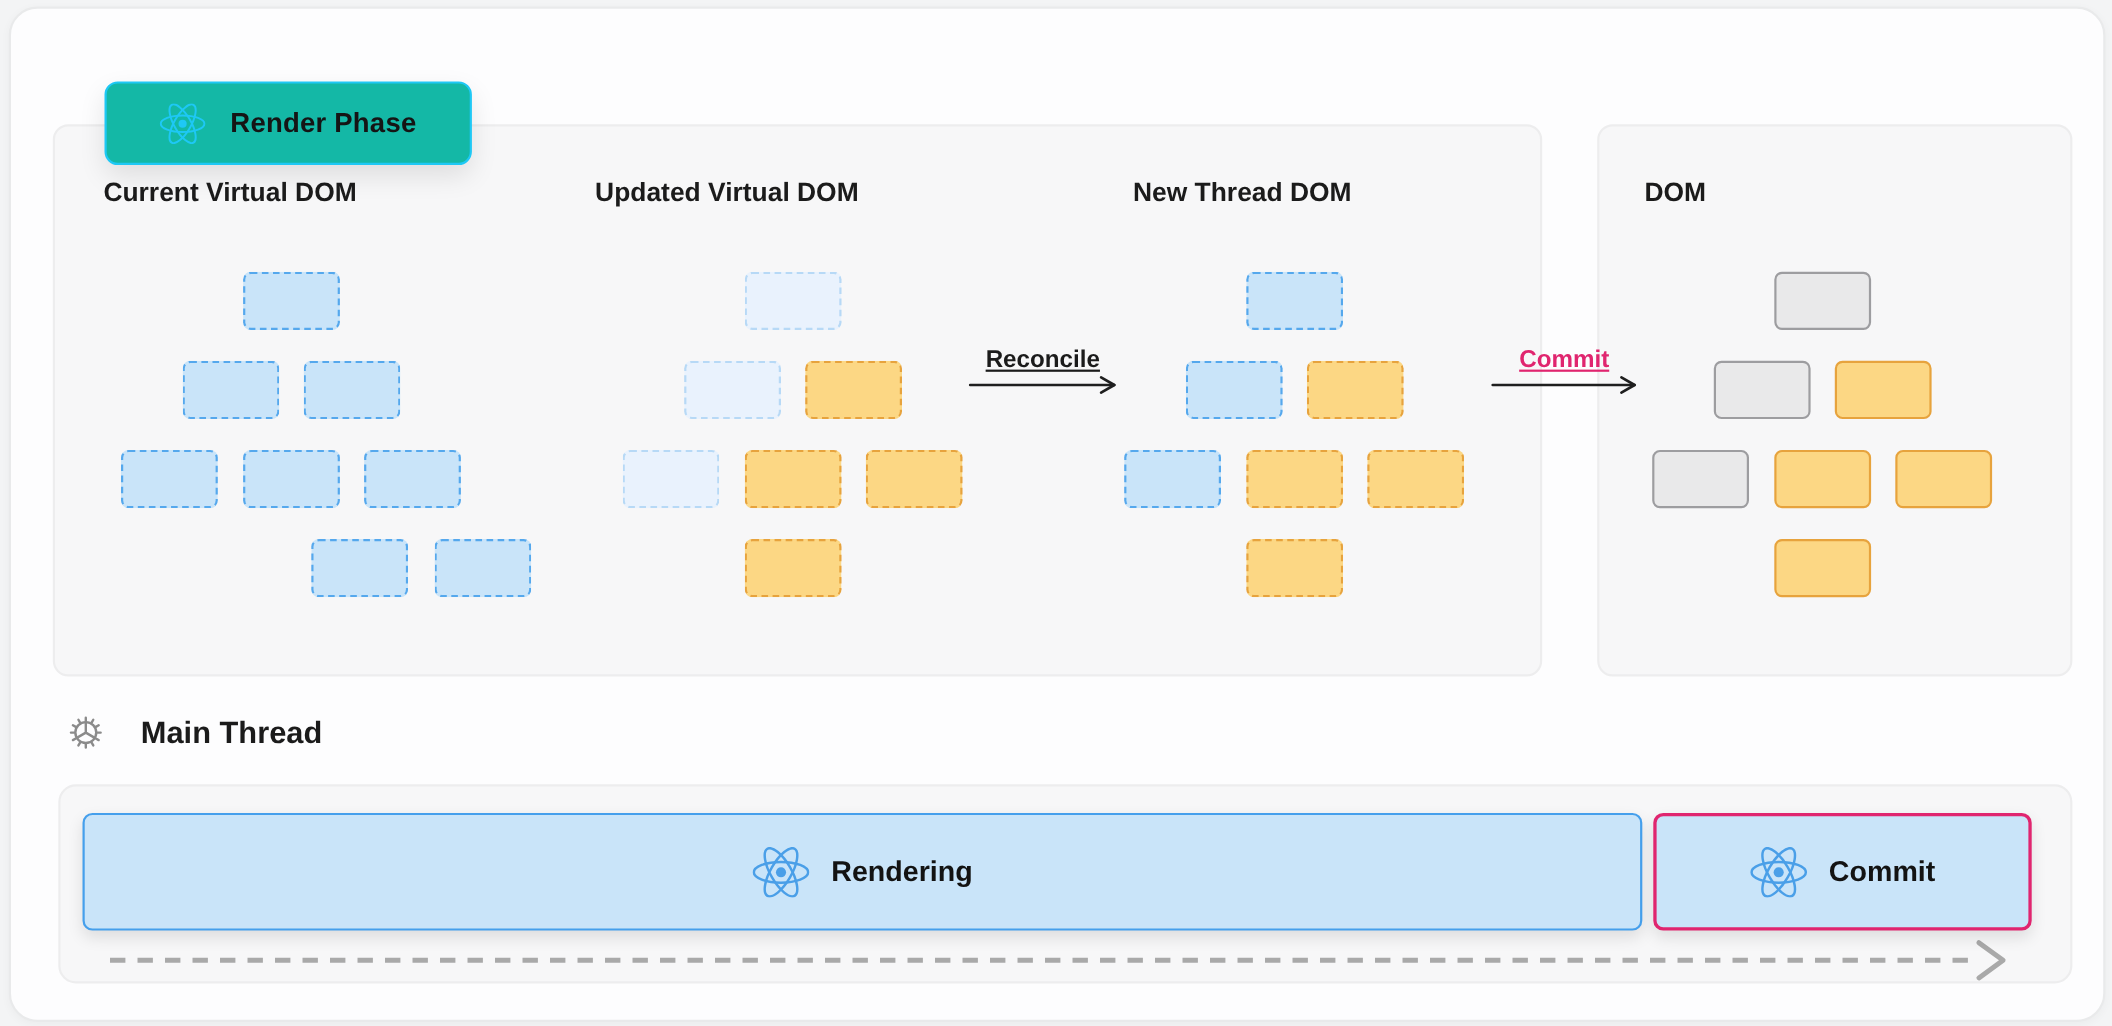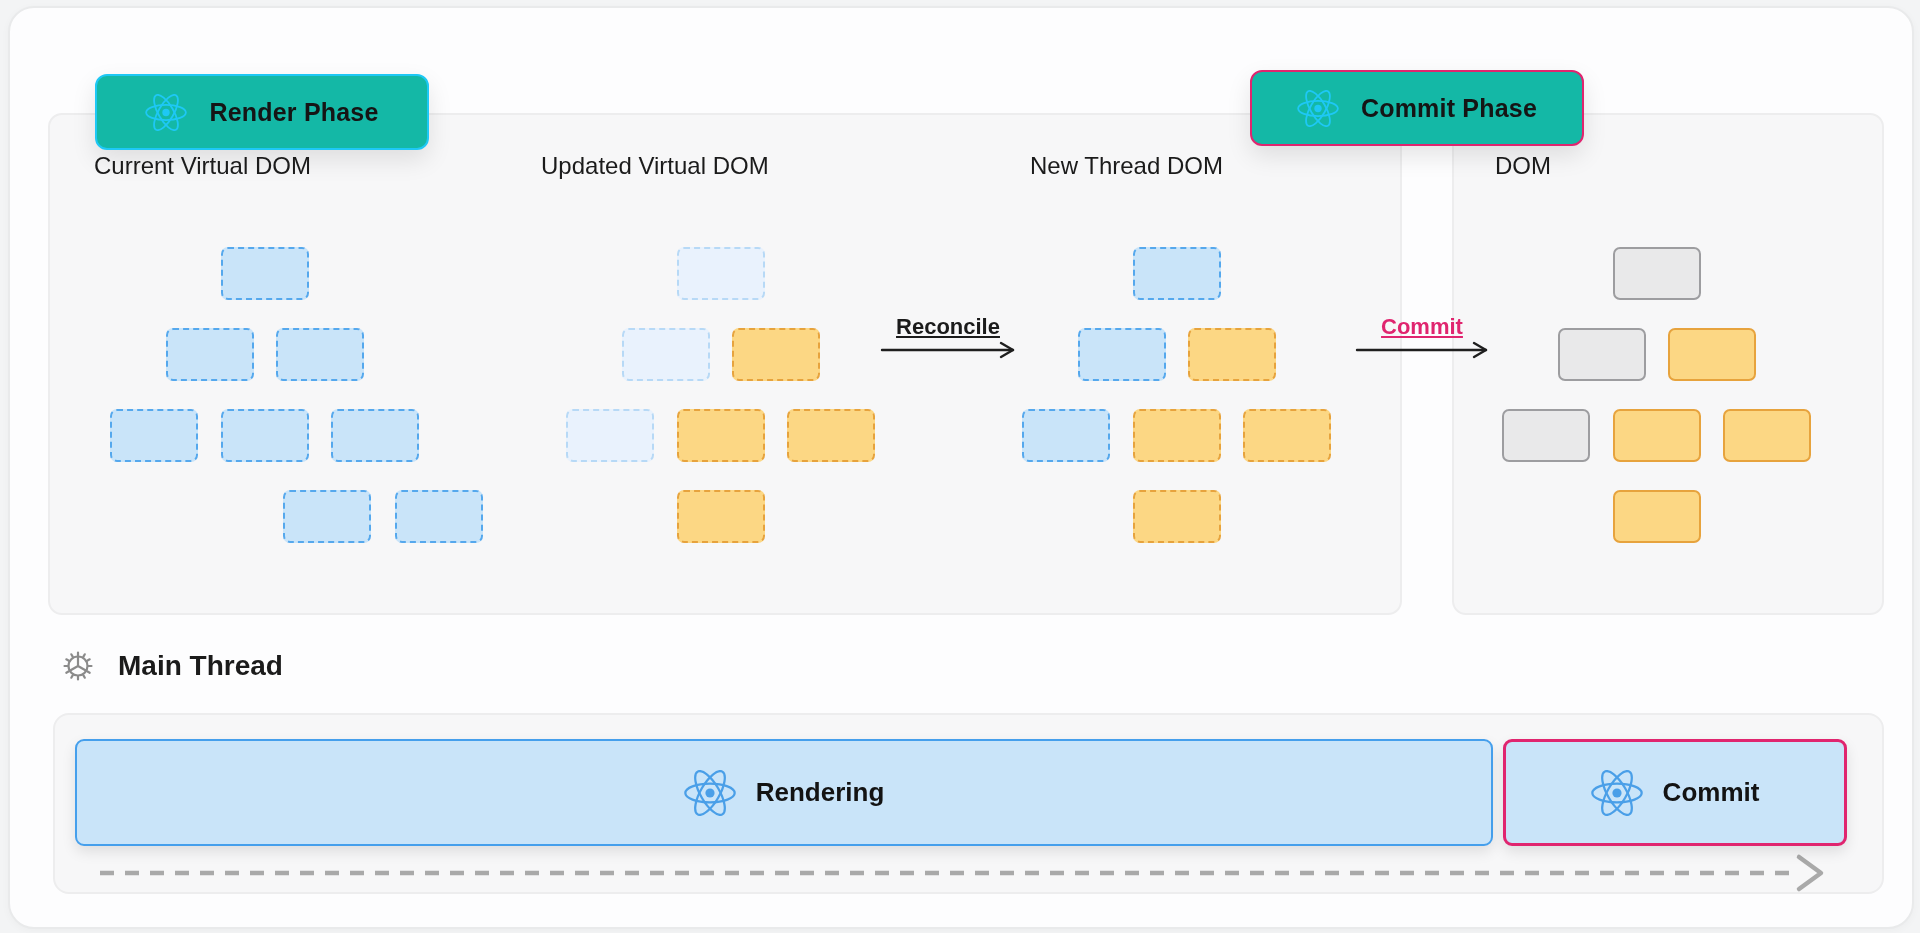--- a/index.html
+++ b/index.html
@@ -10,33 +10,33 @@
     box-shadow:0 2px 8px rgba(0,0,0,.03);}
   .panel{position:absolute;background:#f7f7f8;border:2px solid #ededee;border-radius:14px;}
   .panel-render{left:48px;top:113px;width:1350px;height:498px;}
   .panel-dom{left:1452px;top:113px;width:428px;height:498px;}
   .badge{position:absolute;height:72px;background:#14b8a6;border-radius:12px;
     display:flex;align-items:center;justify-content:center;gap:22px;
     box-shadow:0 10px 24px rgba(0,0,0,.10);}
   .badge-render{left:95px;top:74px;width:330px;border:2.5px solid var(--cyan,#1ec8f5);}
   .badge-commit{left:1250px;top:70px;width:330px;border:2.5px solid var(--pink,#e0256f);}
   .badge-label{font-size:25px;font-weight:700;color:#151515;letter-spacing:.2px;}
-  .tree-title{position:absolute;top:152px;font-size:24px;font-weight:400;color:#1b1b1b;}
+  .tree-title{position:absolute;top:162px;font-size:24px;font-weight:700;color:#1b1b1b;}
   .tree{position:absolute;top:247px;width:420px;height:300px;}
   .node{position:absolute;width:88px;height:53px;border-radius:7px;box-sizing:border-box;}
   .node-blue{background:var(--node-blue-fill,#c9e4f9);border:2px dashed var(--node-blue-border,#55a8ed);}
   .node-faded{background:var(--node-faded-fill,#e9f2fd);border:2px dashed var(--node-faded-border,#b7d9f6);}
   .node-orange{background:var(--node-orange-fill,#fcd784);border:2px dashed var(--node-orange-border,#e7a33d);}
   .node-gray{background:var(--node-gray-fill,#e9e9ea);border:2px solid var(--node-gray-border,#9d9da0);}
   .node-orange-solid{background:var(--node-orange-fill,#fcd784);border:2px solid var(--node-orange-border,#e7a33d);}
   .arrow-label{position:absolute;top:314px;width:220px;text-align:center;
     font-size:22px;font-weight:700;color:#1b1b1b;text-decoration:underline;}
   .arrow-label-reconcile{left:838px;}
   .arrow-label-commit{left:1312px;color:var(--pink,#e0256f);}
-  .main-thread{position:absolute;left:62px;top:650px;display:flex;align-items:center;gap:24px;}
+  .main-thread{position:absolute;left:62px;top:650px;display:flex;align-items:center;gap:34px;}
   .main-thread-label{font-size:28px;font-weight:700;color:#1b1b1b;}
   .panel-timeline{left:53px;top:713px;width:1827px;height:177px;border-radius:16px;}
   .bar{position:absolute;top:739px;height:107px;border-radius:9px;box-sizing:border-box;
     background:var(--bar-fill,#c9e4f9);display:flex;align-items:center;justify-content:center;gap:20px;
     box-shadow:0 6px 14px rgba(0,0,0,.10);}
   .bar-rendering{left:75px;width:1418px;border:2.5px solid var(--bar-blue-border,#459fec);}
   .bar-commit{left:1503px;width:344px;border:3px solid var(--pink,#e0256f);}
   .bar-label{font-size:26px;font-weight:700;color:#131313;}
   .icon{display:inline-flex;align-items:center;justify-content:center;line-height:0;}
   .icon svg{display:block;}
@@ -75,33 +75,20 @@
         <svg width="42" height="37" viewBox="-11.5 -10.25 23 20.5">
           <circle r="2.05" fill="currentColor"></circle>
           <g stroke="currentColor" fill="none" stroke-width="1">
             <ellipse rx="11" ry="4.2"></ellipse>
             <ellipse rx="11" ry="4.2" transform="rotate(60)"></ellipse>
             <ellipse rx="11" ry="4.2" transform="rotate(120)"></ellipse>
           </g>
         </svg>
       </span>
     <span class="badge-label">Render Phase</span>
-  </div>
-  <div class="badge badge-commit">
-    <span class="icon react-cyan">
-        <svg width="42" height="37" viewBox="-11.5 -10.25 23 20.5">
-          <circle r="2.05" fill="currentColor"></circle>
-          <g stroke="currentColor" fill="none" stroke-width="1">
-            <ellipse rx="11" ry="4.2"></ellipse>
-            <ellipse rx="11" ry="4.2" transform="rotate(60)"></ellipse>
-            <ellipse rx="11" ry="4.2" transform="rotate(120)"></ellipse>
-          </g>
-        </svg>
-      </span>
-    <span class="badge-label">Commit Phase</span>
   </div>
 
   <div class="tree-title" style="left:94px">Current Virtual DOM</div>
   <div class="tree-title" style="left:541px">Updated Virtual DOM</div>
   <div class="tree-title" style="left:1030px">New Thread DOM</div>
   <div class="tree-title" style="left:1495px">DOM</div>
 
   <div class="tree" style="left:55px">
       <div class="node node-blue" style="left: 166px; top: 0px;"></div>
       <div class="node node-blue" style="left: 111px; top: 81px;"></div>

